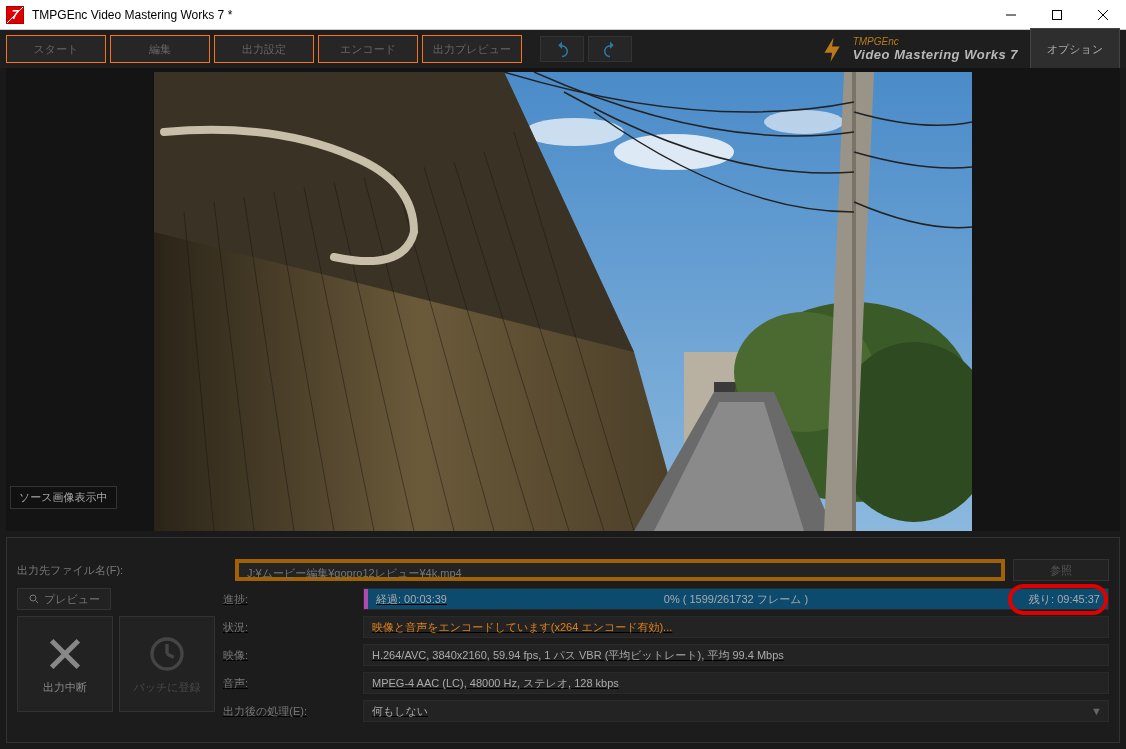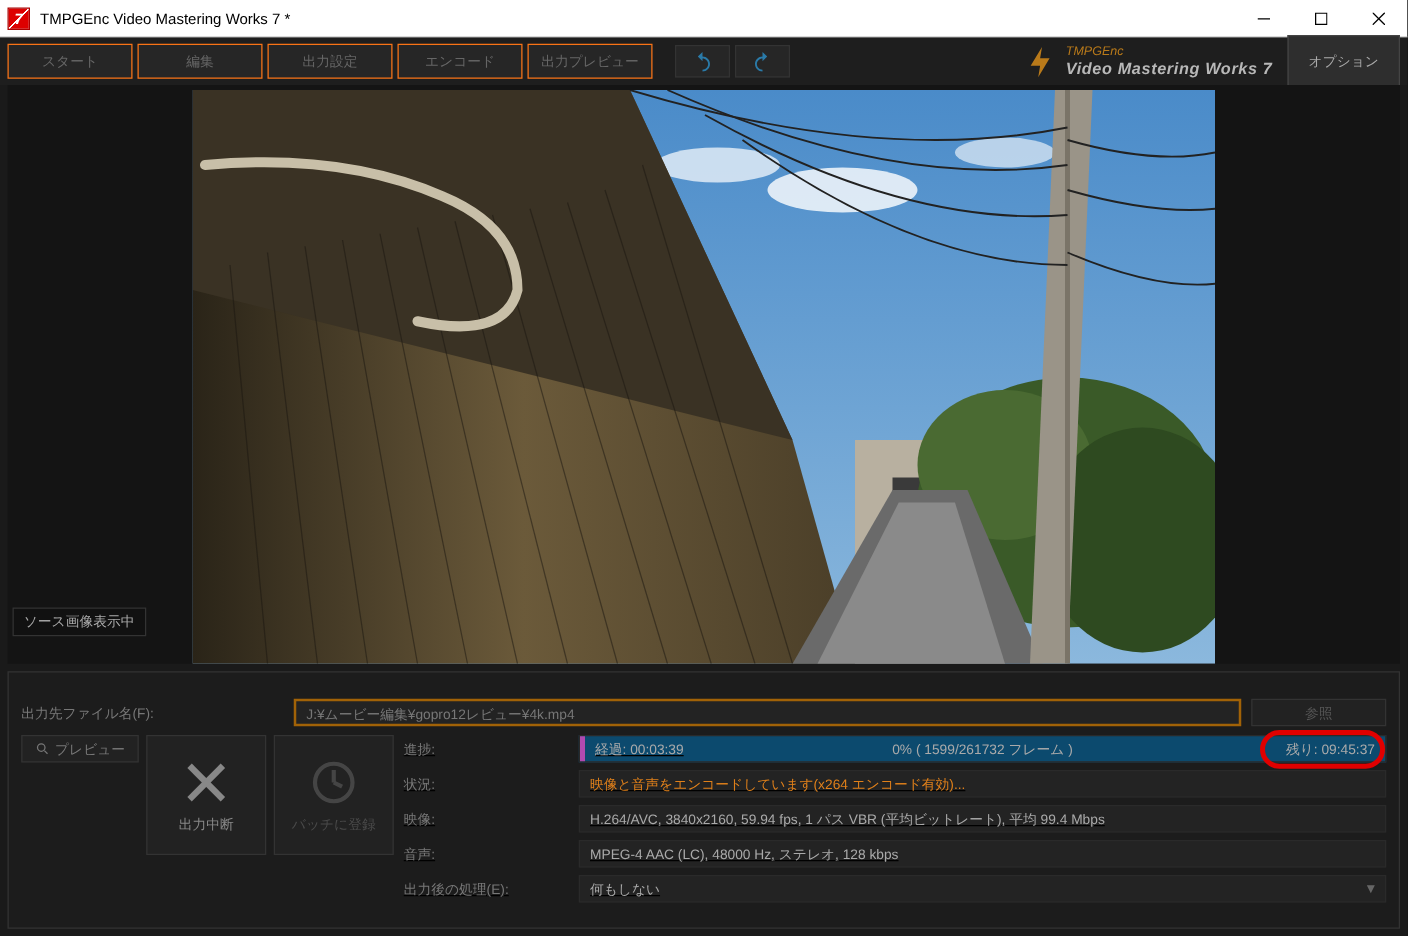--- a/index.html
+++ b/index.html
@@ -23,22 +23,22 @@
 
 
 .preview-wrap { flex: 1; background: #141414; margin: 0 6px 6px 6px; position: relative; display: flex; align-items: flex-start; justify-content: center; padding-top:4px;}
 .preview-img { width: 818px; height: 459px; }
 .src-badge { position:absolute; left:4px; bottom:22px; background: #111; border:1px solid #333; color:#aaa; font-size:11px; padding:3px 8px;}
 
 
 .bottom { background: #1c1c1c; border: 1px solid #333; margin: 0 6px 6px 6px; padding: 20px 10px; display: flex; flex-direction: column; gap: 6px;}
 .row { display: flex; align-items: center; gap: 8px; min-height: 24px;}
 .lbl { color: #777; font-size: 11px; width: 100px;}
-.out-file { flex: 1; height: 22px; background: #232323; border: 2px solid #a16207; color: #777; font-size: 11px; padding: 3px 8px;}
-.browse-btn { width: 108px; height: 22px; background: #222; border: 1px solid #333; color: #555; font-size: 11px; display:flex; align-items:center; justify-content:center;}
+.out-file { flex: 1; height: 22px; background: #232323; border: 4px solid #a16207; color: #777; font-size: 11px; padding: 3px 8px;}
+.browse-btn { width: 96px; height: 22px; background: #222; border: 1px solid #333; color: #555; font-size: 11px; display:flex; align-items:center; justify-content:center;}
 .preview-btn { width: 94px; height: 22px; background: #222; border: 1px solid #333; color: #777; font-size: 11px; display:flex; align-items:center; justify-content:center; gap:4px;}
 
 .body-row { display: flex; gap: 8px; }
 .btn-col { display: flex; gap: 6px; justify-content: center; }
 .big-btn { width: 96px; height: 96px; border: 1px solid #333; background: #222; display: flex; flex-direction: column; align-items: center; justify-content: center; gap: 6px; color: #888; font-size: 11px;}
 .big-btn.disabled { color: #4a4a4a;}
 .big-btn svg { width: 40px; height: 40px;}
 .big-btn.disabled svg { opacity: 0.35;}
 
 .info-col { flex: 1; display: flex; flex-direction: column; gap: 6px; text-decoration: underline;}
@@ -172,21 +172,21 @@
   <div class="src-badge">ソース画像表示中</div>
 </div>
 
 <div class="bottom">
   <div class="row">
     <div class="lbl" style="width:210px">出力先ファイル名(F):</div>
     <div class="out-file">J:¥ムービー編集¥gopro12レビュー¥4k.mp4</div>
     <div class="browse-btn">参照</div>
   </div>
   <div class="body-row">
-    <div style="display:flex; flex-direction:row; gap:6px;">
+    <div style="display:flex; flex-direction:column; gap:6px;">
       <div class="preview-btn">
         <svg width="12" height="12" viewBox="0 0 24 24">
             <circle cx="10" cy="10" r="6" fill="none" stroke="#777" stroke-width="2"></circle>
             <line x1="15" y1="15" x2="20" y2="20" stroke="#777" stroke-width="2"></line>
           </svg>
         <span>プレビュー</span>
       </div>
       <div class="btn-col">
         <div class="big-btn">
           <svg viewBox="0 0 24 24">

